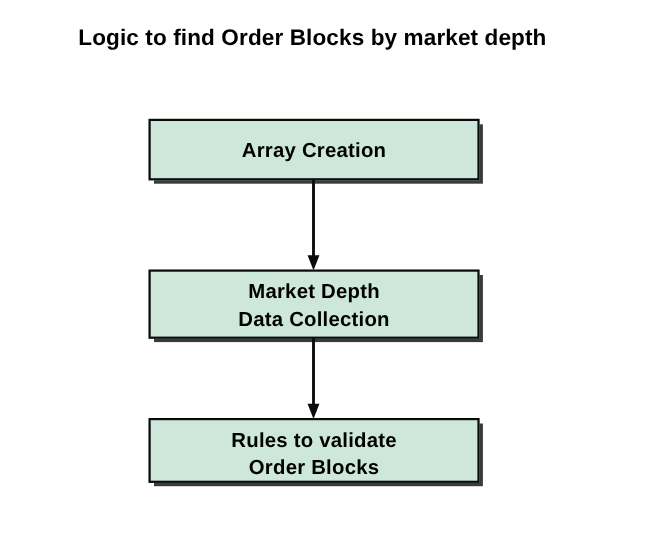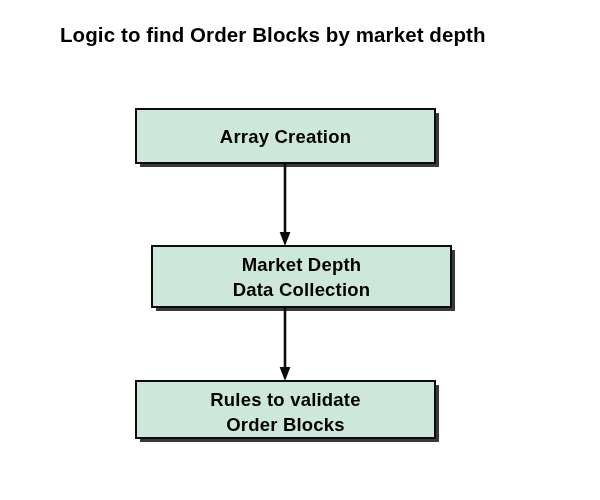--- a/index.html
+++ b/index.html
@@ -16,20 +16,21 @@
     font-family: "Liberation Sans", sans-serif;
     -webkit-font-smoothing: antialiased;
   }
 
   
   #diagram-title {
     position: absolute;
     left: 60px;
     top: 21px;
     width: 448px;
+    text-align: center;
     font-size: 20.5px;
     font-weight: bold;
     line-height: 28px;
     color: #000000;
     letter-spacing: 0.1px;
   }
 
   
   .flow-box {
     position: absolute;
@@ -55,21 +56,20 @@
     left: 135px;
     top: 108px;
     width: 301px;
     height: 56px;
   }
   #box-market-depth {
     left: 135px;
     top: 245px;
     width: 301px;
     height: 63px;
-    margin-left: 16px;
   }
   #box-rules-validate {
     left: 135px;
     top: 380px;
     width: 301px;
     height: 59px;
     align-items: flex-end;
   }
 
   

